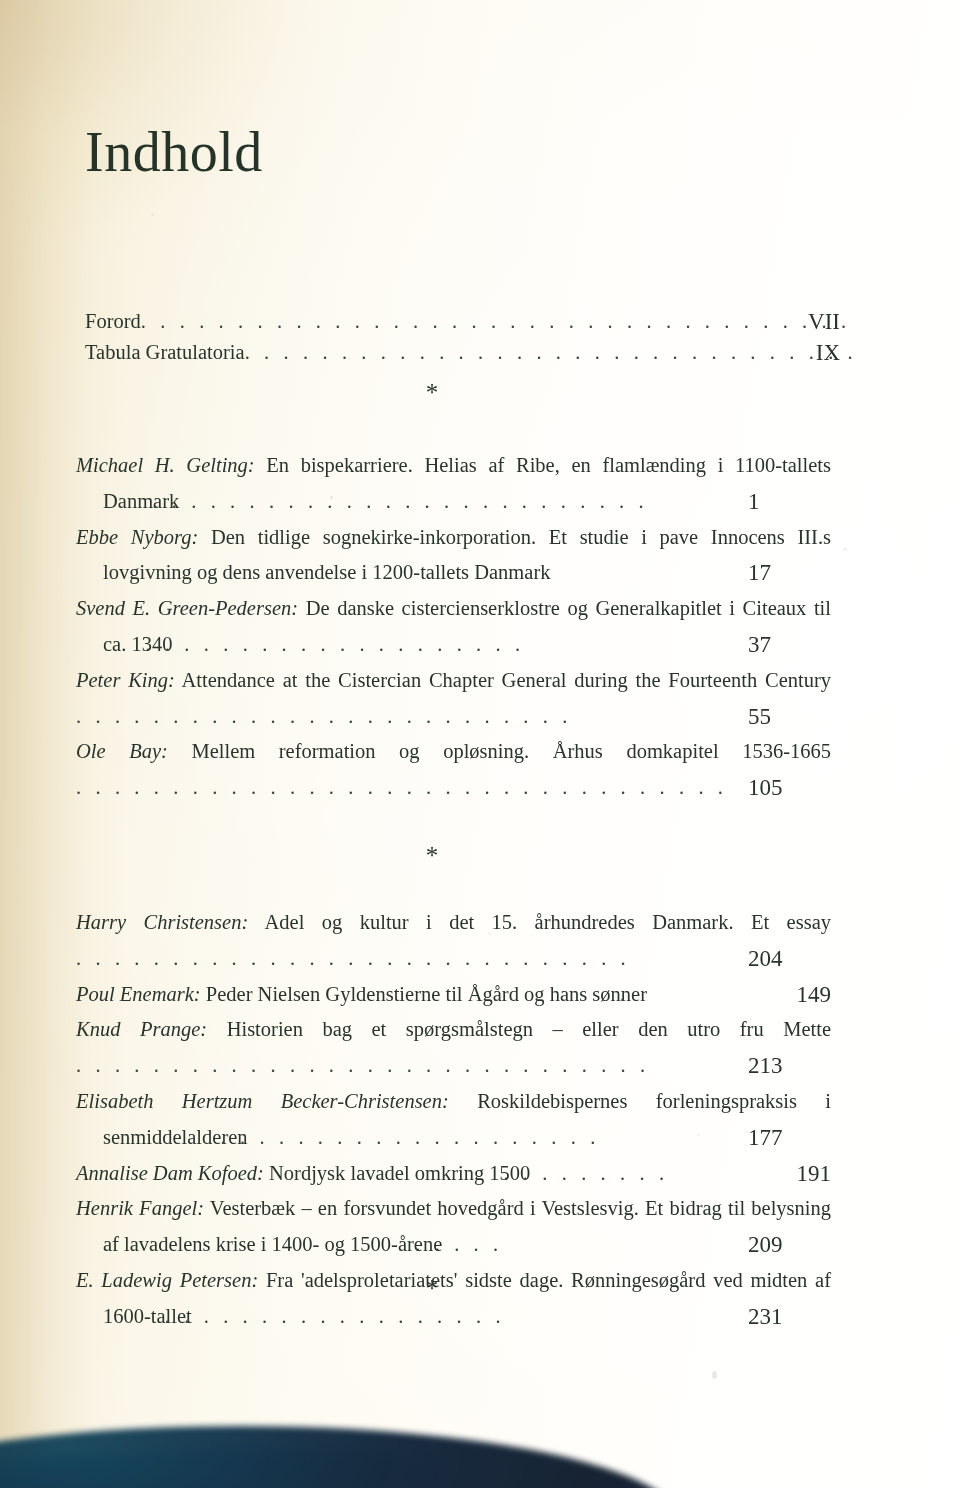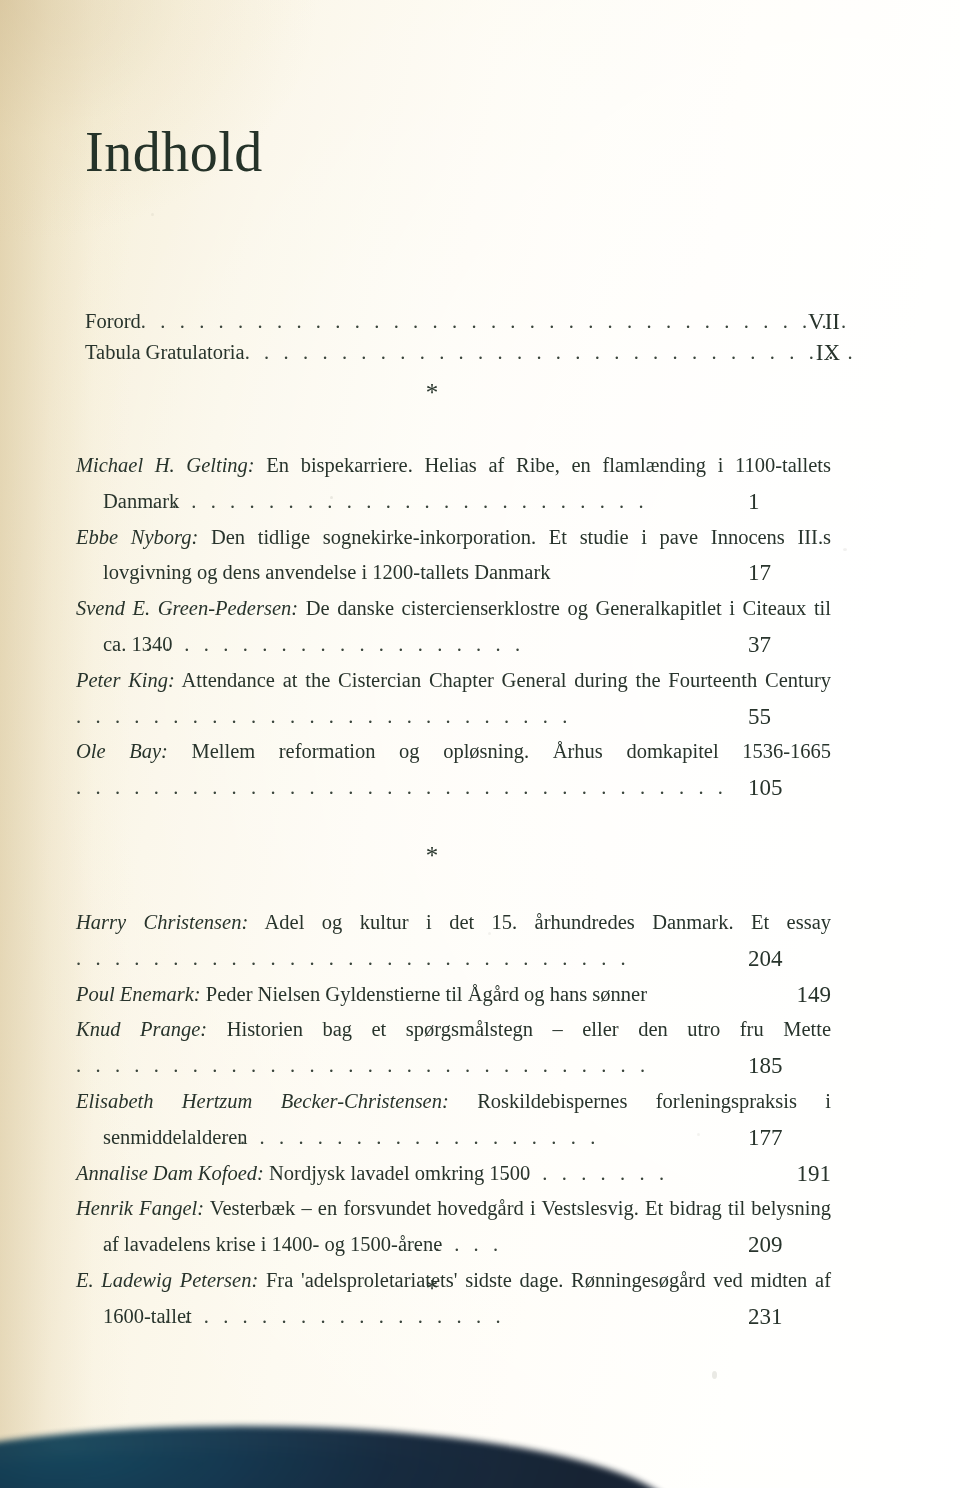--- a/index.html
+++ b/index.html
@@ -275,21 +275,21 @@
 
       <div class="entry">
         <span class="author">Poul Enemark:</span>
         <span class="title-text">Peder Nielsen Gyldenstierne til Ågård og hans sønner</span><span class="leader"> .</span>
         <span class="pageno" style="top:0;">149</span>
       </div>
 
       <div class="entry justify">
         <span class="author">Knud Prange:</span>
         <span class="title-text">Historien bag et spørgsmålstegn – eller den utro fru Mette</span><span class="leader"> . . . . . . . . . . . . . . . . . . . . . . . . . . . . . .</span>
-        <span class="pageno" style="top:35.8px;">185</span>
+        <span class="pageno" style="top:35.8px;">213</span>
       </div>
 
       <div class="entry justify">
         <span class="author">Elisabeth Hertzum Becker-Christensen:</span>
         <span class="title-text">Roskildebispernes forleningspraksis i senmiddelalderen</span><span class="leader"> . . . . . . . . . . . . . . . . . . . .</span>
         <span class="pageno" style="top:35.8px;">177</span>
       </div>
 
       <div class="entry">
         <span class="author">Annalise Dam Kofoed:</span>

